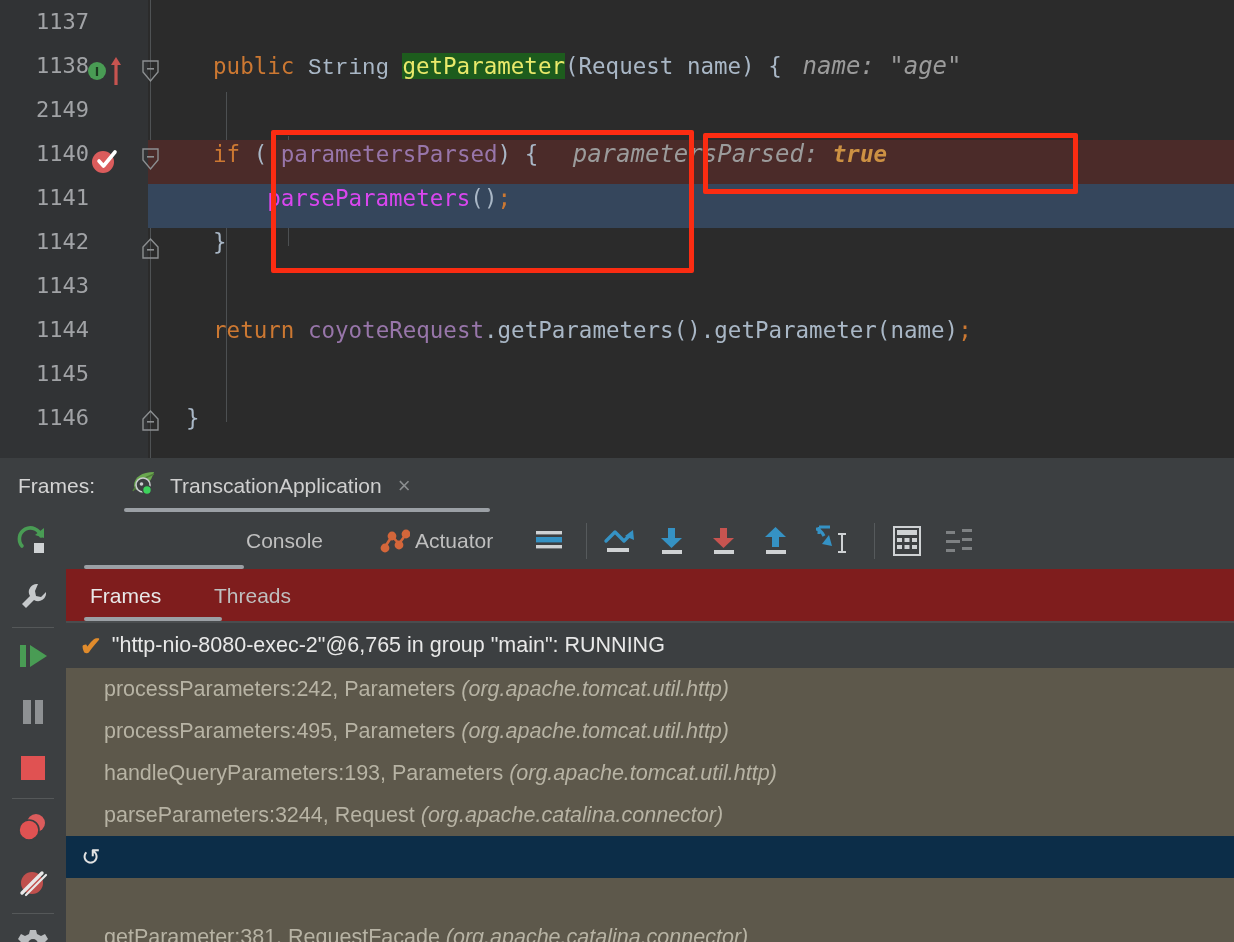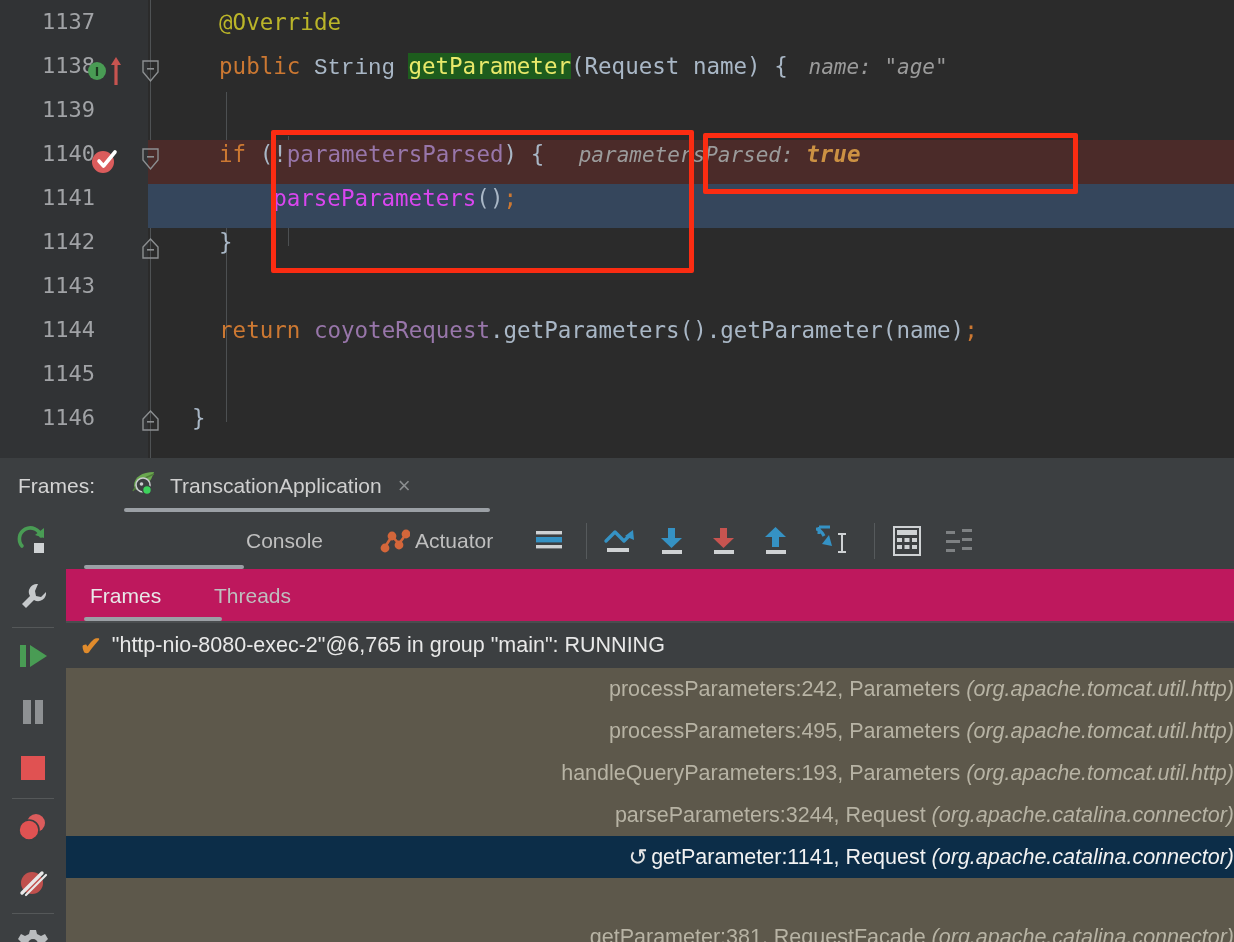--- a/index.html
+++ b/index.html
@@ -22,21 +22,21 @@
   }
   .ed-gutter {
     position: absolute; left: 0; top: 0; width: 148px; height: 458px;
     background: #313335;
   }
   .ed-code-bg {
     position: absolute; left: 148px; top: 0; width: 1086px; height: 458px;
     background: #2b2b2b;
   }
   .line {
-    position: absolute; left: 11px; width: 1084px; height: 44px;
+    position: absolute; left: 5px; width: 1084px; height: 44px;
     font-family: "DejaVu Sans Mono", monospace;
   }
   .ln-num {
     position: absolute; left: 0; width: 84px; text-align: right;
     font-family: "DejaVu Sans Mono", monospace;
     font-size: 22px; color: #a1a3a6; line-height: 44px;
     letter-spacing: 0px;
   }
   .row-hl-bp {
     position: absolute; left: 148px; width: 1086px; height: 44px;
@@ -60,21 +60,21 @@
   .tok-field { color: #9876aa; }
   .tok-punct { color: #a9b7c6; }
   .tok-semi  { color: #cc7832; }
   .tok-mcall { color: #d946ef; }
   .tok-search-hl {
     background: #1d5c1d;
     color: #e9e96a;
   }
   .hint {
     font-family: "DejaVu Sans Mono", monospace;
-    font-size: 21px;
+    font-size: 24px;
     font-style: italic;
     color: #9b9b9b;
   }
   .hint-val { color: #cc9143; font-style: italic; font-weight: bold; }
 
   
   .fold-rail {
     position: absolute; left: 150px; top: 0; width: 1px; height: 458px;
     background: #4f5254;
   }
@@ -151,21 +151,21 @@
   .dtab-underline {
     position: absolute; top: 52px; height: 4px; background: #9ba0a5; border-radius:2px;
   }
   .tb-sep {
     position: absolute; top: 10px; width: 1px; height: 36px; background: #565a5c;
   }
   .tbicon { position: absolute; top: 11px; width: 34px; height: 34px; }
 
   .dbg-subtabrow {
     position: absolute; left: 66px; top: 111px; width: 1168px; height: 54px;
-    background: #be185d; 
+    background: #7f1d1d; 
   }
   .stab {
     position: absolute; top: 0; height: 54px; line-height: 54px;
     font-size: 21px; color: #bfbfbf;
   }
   .stab.active { color: #e8e8e8; }
   .stab-underline {
     position: absolute; top: 48px; height: 4px; background: #9ba0a5; border-radius: 2px;
   }
   .subtab-baseline {
@@ -183,21 +183,21 @@
     background: #3c3f41;
     display: flex; align-items: center;
   }
   .thread-check {
     margin-left: 14px; margin-right: 10px;
     font-size: 26px; color: #e08b2c; font-weight: bold; line-height: 1;
   }
   .thread-text { font-size: 21.5px; color: #e8e8e8; white-space: nowrap; }
   .frame-row {
     position: absolute; left: 0; width: 1168px; height: 42px;
-    display: flex; align-items: center; justify-content: flex-end;
+    display: flex; align-items: center;
   }
   .frame-row.selected { background: #0c2d48; }
   .frame-arrow {
     width: 26px; margin-left: 12px;
     font-size: 23px; color: #e3e3e3; line-height: 1; text-align: center;
   }
   .frame-indent { width: 38px; }
   .frame-text {
     font-size: 21.5px; color: #b7b3a4; white-space: nowrap;
   }
@@ -218,29 +218,28 @@
     <div class="indent-guide" style="left:226px; top:92px; height:330px;"></div>
     <div class="indent-guide" style="left:288px; top:136px; height:110px;"></div>
 
     <div class="row-hl-bp" style="top:140px;"></div>
 
     <div class="row-hl-exec" style="top:184px;"></div>
 
     <div id="editor-lines">
         <div class="line" style="top: 0px;">
           <div class="ln-num">1137</div>
-          <div class="code" style="left: 208.08px;"><span class="tok-ann">@Override</span></div>
         </div>
         <div class="line" style="top: 44px;">
           <div class="ln-num">1138</div>
           <div class="code" style="left: 208.08px;"><span class="tok-kw">public </span><span class="tok-type">String </span><span class="tok-search-hl">getParameter</span><span class="tok-punct">(Request name) {</span></div>
           <div class="code" style="left: 797.552px;"><span class="hint">name: </span><span class="hint">"age"</span></div>
         </div>
         <div class="line" style="top: 88px;">
-          <div class="ln-num">1139</div>
+          <div class="ln-num">2149</div>
           <div class="code" style="left: 208.08px;"></div>
         </div>
         <div class="line" style="top: 132px;">
           <div class="ln-num">1140</div>
           <div class="code" style="left: 567.712px;"><span class="hint">parametersParsed: </span><span class="hint-val">true</span></div>
           <div class="code" style="left: 208.08px;"><span class="tok-kw">if</span><span class="tok-punct"> (!</span><span class="tok-field">parametersParsed</span><span class="tok-punct">) {</span></div>
         </div>
         <div class="line" style="top: 176px;">
           <div class="ln-num">1141</div>
           <div class="code" style="left: 262.16px;"><span class="tok-mcall">parseParameters</span><span class="tok-punct">()</span><span class="tok-semi">;</span></div>
@@ -519,21 +518,20 @@
           <div class="frame-row" style="top: 129px;">
             <span class="frame-indent"></span>
             <span class="frame-text"><span>handleQueryParameters:193, Parameters </span><i>(org.apache.tomcat.util.http)</i></span>
           </div>
           <div class="frame-row" style="top: 171px;">
             <span class="frame-indent"></span>
             <span class="frame-text"><span>parseParameters:3244, Request </span><i>(org.apache.catalina.connector)</i></span>
           </div>
           <div class="frame-row selected" style="top: 213px;">
             <span class="frame-arrow">↺</span>
-            <span class="frame-text"><span>getParameter:1141, Request </span><i>(org.apache.catalina.connector)</i></span>
           </div>
           <div class="frame-row" style="top: 255px; margin-top: 38px;">
             <span class="frame-indent"></span>
             <span class="frame-text"><span>getParameter:381, RequestFacade </span><i>(org.apache.catalina.connector)</i></span>
           </div>
         </div>
     </div>
 
   </div>
 </div>

